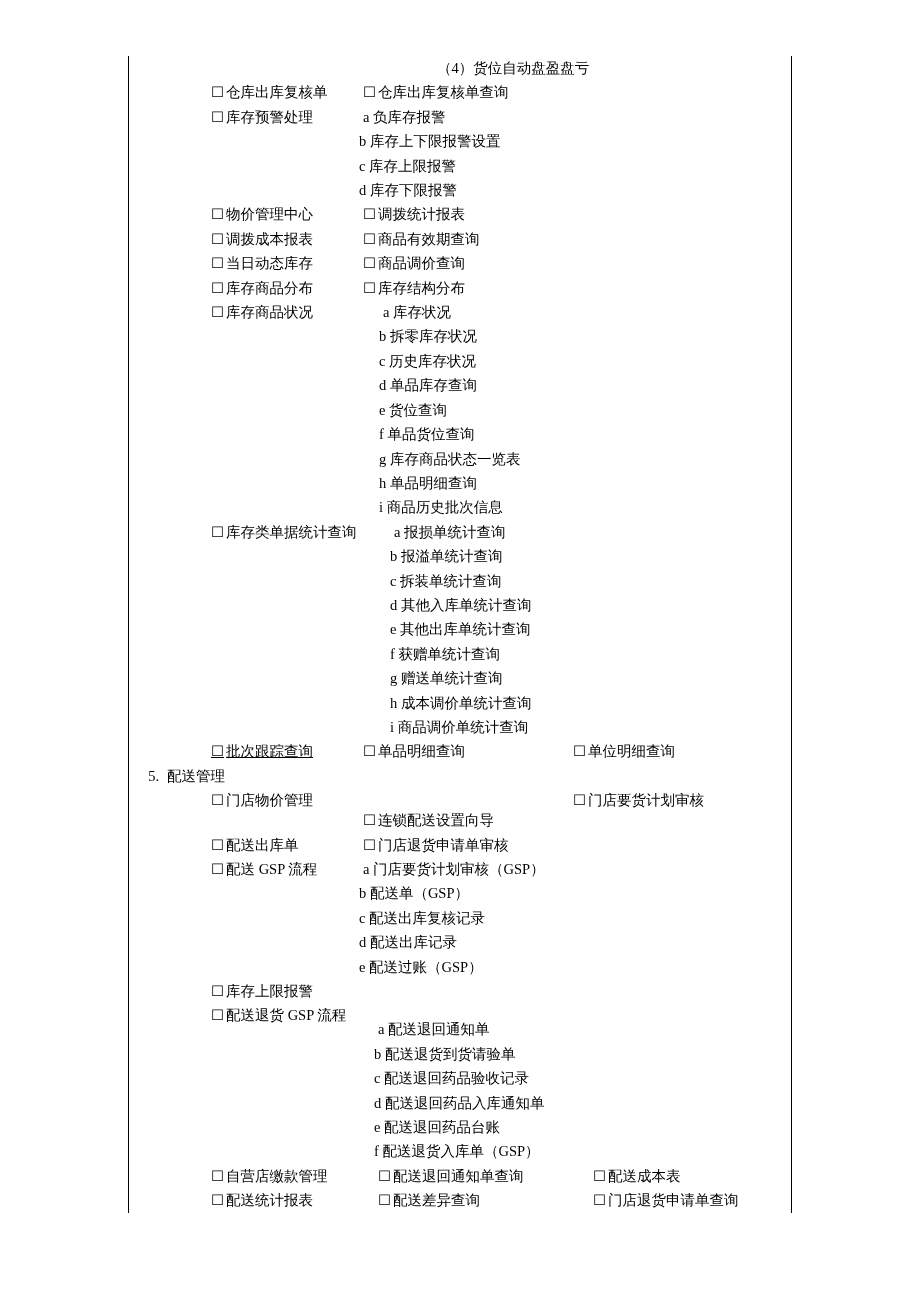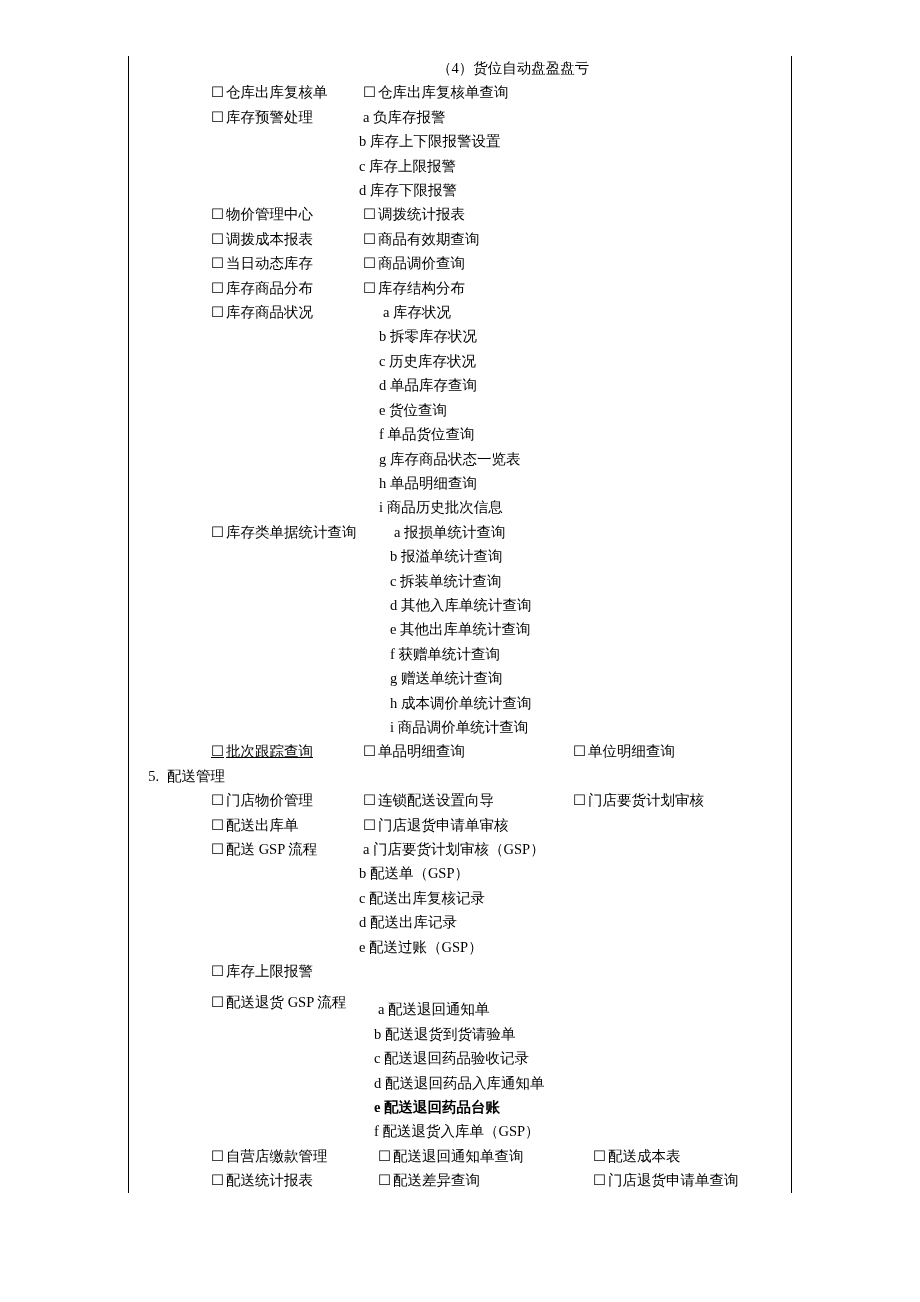--- a/index.html
+++ b/index.html
@@ -21,21 +21,20 @@
     border-left: 1px solid #000;
     border-right: 1px solid #000;
     border-top: none;
     border-bottom: none;
     width: 100%;
     box-sizing: border-box;
   }
   .row {
     display: flex;
     line-height: 24.4px;
-    align-items: center;
   }
   .c-num   { width: 30px;  flex: 0 0 auto; text-align: right; padding-right: 4px; }
   .c-l1    { width: 200px; flex: 0 0 auto; padding-left: 48px; box-sizing: border-box; }
   .c-l2    { width: 210px; flex: 0 0 auto; padding-left: 0; box-sizing: border-box; }
   .c-l3    { flex: 1 1 auto; padding-right: 4px; box-sizing: border-box; }
   .c-sub   { padding-left: 230px; box-sizing: border-box; flex: 1; }
   .c-sub-b { padding-left: 261px; box-sizing: border-box; flex: 1; }
   .c-top   { padding-left: 308px; box-sizing: border-box; flex: 1; }
   .sec-row .c-num { }
   .sec-row .c-l1 { padding-left: 4px; }
@@ -161,21 +160,21 @@
     </div>
 
     <div class="row sec-row">
       <div class="c-num">5.</div>
       <div class="c-l1">配送管理</div>
     </div>
 
     <div class="row">
       <div class="c-num"></div>
       <div class="c-l1" style="width:200px;"><span class="cb">门店物价管理</span></div>
-      <div class="c-l2" style="width:210px;"><span class="cb">连锁配送设置向导</span></div>
+      <div class="c-l2" style="width:210px;margin-top:20px;"><span class="cb">连锁配送设置向导</span></div>
       <div class="c-l3"><span class="cb">门店要货计划审核</span></div>
     </div>
     <div class="row">
       <div class="c-num"></div>
       <div class="c-l1" style="width:200px;"><span class="cb">配送出库单</span></div>
       <div class="c-l2"><span class="cb">门店退货申请单审核</span></div>
     </div>
 
     <div class="row">
       <div class="c-num"></div>
@@ -208,21 +207,21 @@
     <div class="row">
         <div style="padding-left:245px; flex:1;">b 配送退货到货请验单</div>
       </div>
     <div class="row">
         <div style="padding-left:245px; flex:1;">c 配送退回药品验收记录</div>
       </div>
     <div class="row">
         <div style="padding-left:245px; flex:1;">d 配送退回药品入库通知单</div>
       </div>
     <div class="row">
-        <div style="padding-left:245px; flex:1;font-weight:bold;">e 配送退回药品台账</div>
+        <div style="padding-left:245px; flex:1;">e 配送退回药品台账</div>
       </div>
     <div class="row">
         <div style="padding-left:245px; flex:1;">f 配送退货入库单（GSP）</div>
       </div>
 
     <div class="row">
       <div class="c-num"></div>
       <div class="c-l1" style="width:215px;"><span class="cb">自营店缴款管理</span></div>
       <div class="c-l2" style="width:215px;"><span class="cb">配送退回通知单查询</span></div>
       <div class="c-l3"><span class="cb">配送成本表</span></div>

